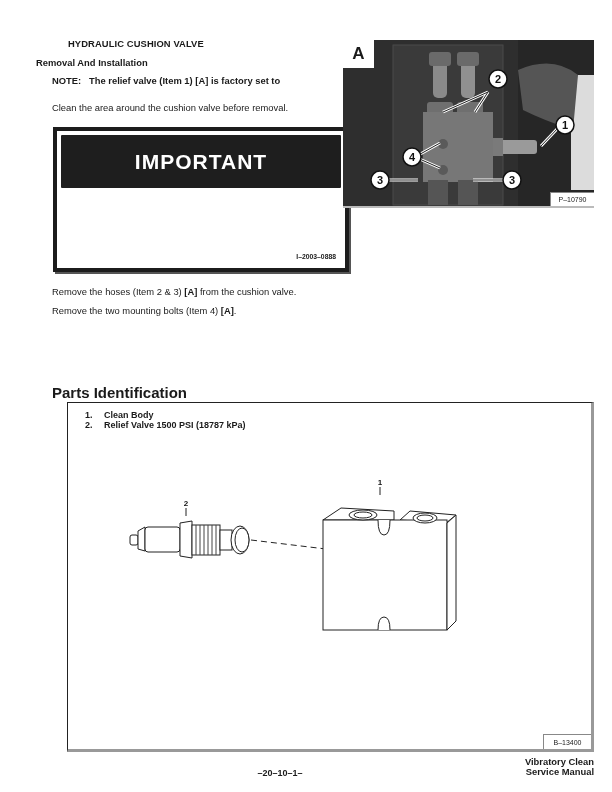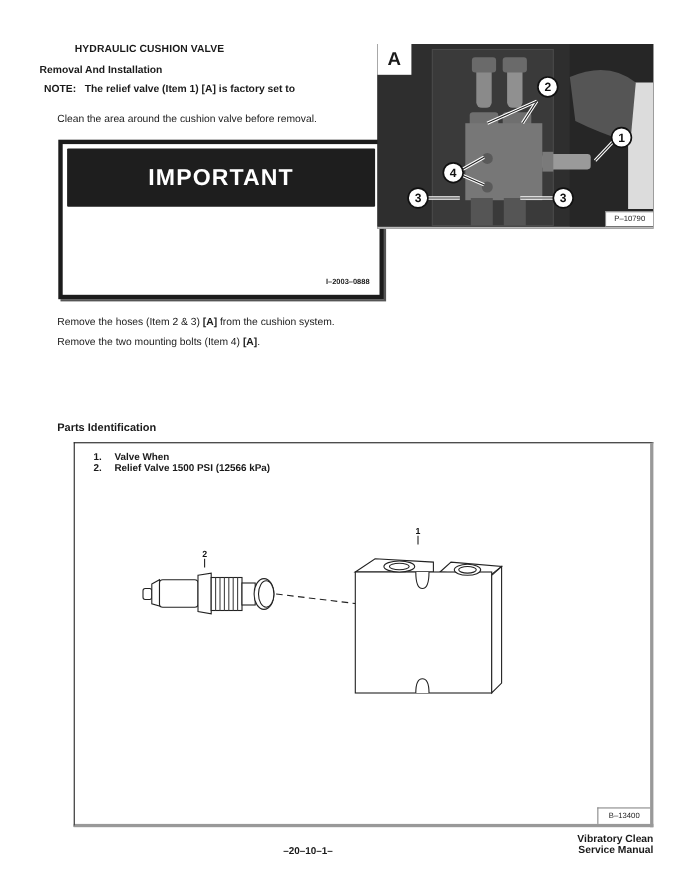--- a/index.html
+++ b/index.html
@@ -3,21 +3,21 @@
 <meta charset="utf-8">
 <style>
   * { box-sizing: border-box; margin: 0; padding: 0; }
   html, body { width: 612px; height: 792px; background: #ffffff; overflow: hidden; }
   body { position: relative; font-family: "Liberation Sans", sans-serif; color: #1a1a1a; }
 
   .abs { position: absolute; }
 
   .section-title { left: 52px; top: 38px; font-size: 9.4px; font-weight: bold; letter-spacing: 0.1px; padding-left: 16px; }
   .sub-title { left: 36px; top: 57px; font-size: 9.4px; font-weight: bold; }
-  .note { left: 40px; top: 75px; width: 260px; font-size: 9.4px; font-weight: bold; line-height: 11px; }
+  .note { left: 52px; top: 75px; width: 260px; font-size: 9.4px; font-weight: bold; line-height: 11px; }
   .note .label { display: inline-block; width: 37px; }
   .note .body { display: inline; }
   .note .line2 { padding-left: 37px; display: block; }
   .para { font-size: 9.4px; line-height: 11px; left: 52px; }
   .p-clean { top: 102px; }
   .p-hoses { top: 286px; }
   .p-bolts { top: 305px; }
   .para b { font-weight: bold; }
 
   
@@ -25,21 +25,21 @@
   .imp-banner { position: absolute; left: 4px; top: 4px; right: 4px; height: 53px; background: #1e1e1e; border-radius: 1px; color: #fff; font-weight: bold; font-size: 21px; letter-spacing: 1px; display: flex; align-items: center; justify-content: center; }
   .imp-text { position: absolute; left: 9px; right: 9px; top: 63px; font-size: 9.3px; font-weight: bold; line-height: 10.4px; text-align: justify; }
   .imp-code { position: absolute; right: 9px; bottom: 8px; font-size: 6.8px; font-weight: bold; }
 
   
   .photo { left: 343px; top: 40px; width: 251px; height: 168px; background: #2c2c2c; overflow: hidden; border-bottom: 2px solid #bbb; }
   .photo svg { position: absolute; left: 0; top: 0; }
   .photo-label { position: absolute; left: 0; top: 0; width: 31px; height: 28px; background: #fff; font-weight: bold; font-size: 17px; display: flex; align-items: center; justify-content: center; }
   .photo-code { position: absolute; right: 0; bottom: 0; width: 44px; height: 14px; background: #fff; border-top: 1px solid #888; border-left: 1px solid #888; font-size: 7px; display: flex; align-items: center; justify-content: center; color: #222; }
 
-  .parts-title { left: 52px; top: 384px; font-size: 10px; font-weight: bold; }
+  .parts-title { left: 52px; top: 384px; font-size: 15px; font-weight: bold; }
 
   .parts-box { left: 67px; top: 402px; width: 527px; height: 350px; border-top: 1.5px solid #222; border-left: 1.5px solid #222; border-right: 3px solid #999; border-bottom: 3px solid #999; }
   .parts-list { position: absolute; left: 17px; top: 7px; font-size: 9px; font-weight: bold; line-height: 10px; }
   .parts-list .num { display: inline-block; width: 19px; }
   .parts-box svg { position: absolute; left: 0; top: 0; }
   .parts-code { position: absolute; right: 0; bottom: 0; width: 48px; height: 15px; border-top: 1px solid #888; border-left: 1px solid #888; font-size: 7px; display: flex; align-items: center; justify-content: center; color: #222; }
 
   .footer-page { left: 0; width: 560px; top: 768px; text-align: center; font-size: 9px; font-weight: bold; }
   .footer-manual { right: 18px; top: 757px; text-align: right; font-size: 9.4px; font-weight: bold; line-height: 10px; }
 </style>
@@ -53,21 +53,21 @@
   <span class="label">NOTE:</span><span class="body">The relief valve (Item 1) [A] is factory set to</span>
 </div>
 
 <div class="abs para p-clean">Clean the area around the cushion valve before removal.</div>
 
 <div class="abs imp-box">
   <div class="imp-banner">IMPORTANT</div>
   <div class="imp-code">I–2003–0888</div>
 </div>
 
-<div class="abs para p-hoses"><span>Remove the hoses (Item 2 &amp; 3) </span><b>[A]</b><span> from the cushion system.</span></div>
+<div class="abs para p-hoses"><span>Remove the hoses (Item 2 &amp; 3) </span><b>[A]</b><span> from the cushion valve.</span></div>
 <div class="abs para p-bolts"><span>Remove the two mounting bolts (Item 4) </span><b>[A]</b><span>.</span></div>
 
 <div class="abs photo">
   <svg width="251" height="168" viewBox="0 0 251 168">
     <rect x="0" y="0" width="251" height="168" fill="#2e2e2e"></rect>
     <rect x="50" y="5" width="110" height="160" fill="#3a3a3a" stroke="#4a4a4a"></rect>
     <rect x="175" y="0" width="76" height="168" fill="#262626"></rect>
     <rect x="228" y="35" width="23" height="115" fill="#dcdcdc"></rect>
     <path d="M175 30 Q210 15 235 35 L230 90 Q200 80 180 70 Z" fill="#555"></path>
     <rect x="90" y="18" width="14" height="40" rx="5" fill="#8a8a8a"></rect>
@@ -156,22 +156,22 @@
       <ellipse cx="295" cy="112" rx="9" ry="3"></ellipse>
       <ellipse cx="357" cy="115" rx="12" ry="5"></ellipse>
       <ellipse cx="357" cy="115" rx="8" ry="3"></ellipse>
     </g>
     <g font-family="Liberation Sans, sans-serif" font-weight="bold" font-size="8" text-anchor="middle" fill="#111">
       <text x="118" y="103">2</text>
       <text x="312" y="82">1</text>
     </g>
   </svg>
   <div class="parts-list">
-    <div><span class="num">1.</span><span>Valve When</span></div>
-    <div><span class="num">2.</span><span>Relief Valve 1500 PSI (12566 kPa)</span></div>
+    <div><span class="num">1.</span><span>Clean Body</span></div>
+    <div><span class="num">2.</span><span>Relief Valve 1500 PSI (18787 kPa)</span></div>
   </div>
   <div class="parts-code">B–13400</div>
 </div>
 
 <div class="abs footer-page">–20–10–1–</div>
 <div class="abs footer-manual">
   <div>Vibratory Clean</div>
   <div>Service Manual</div>
 </div>
 

